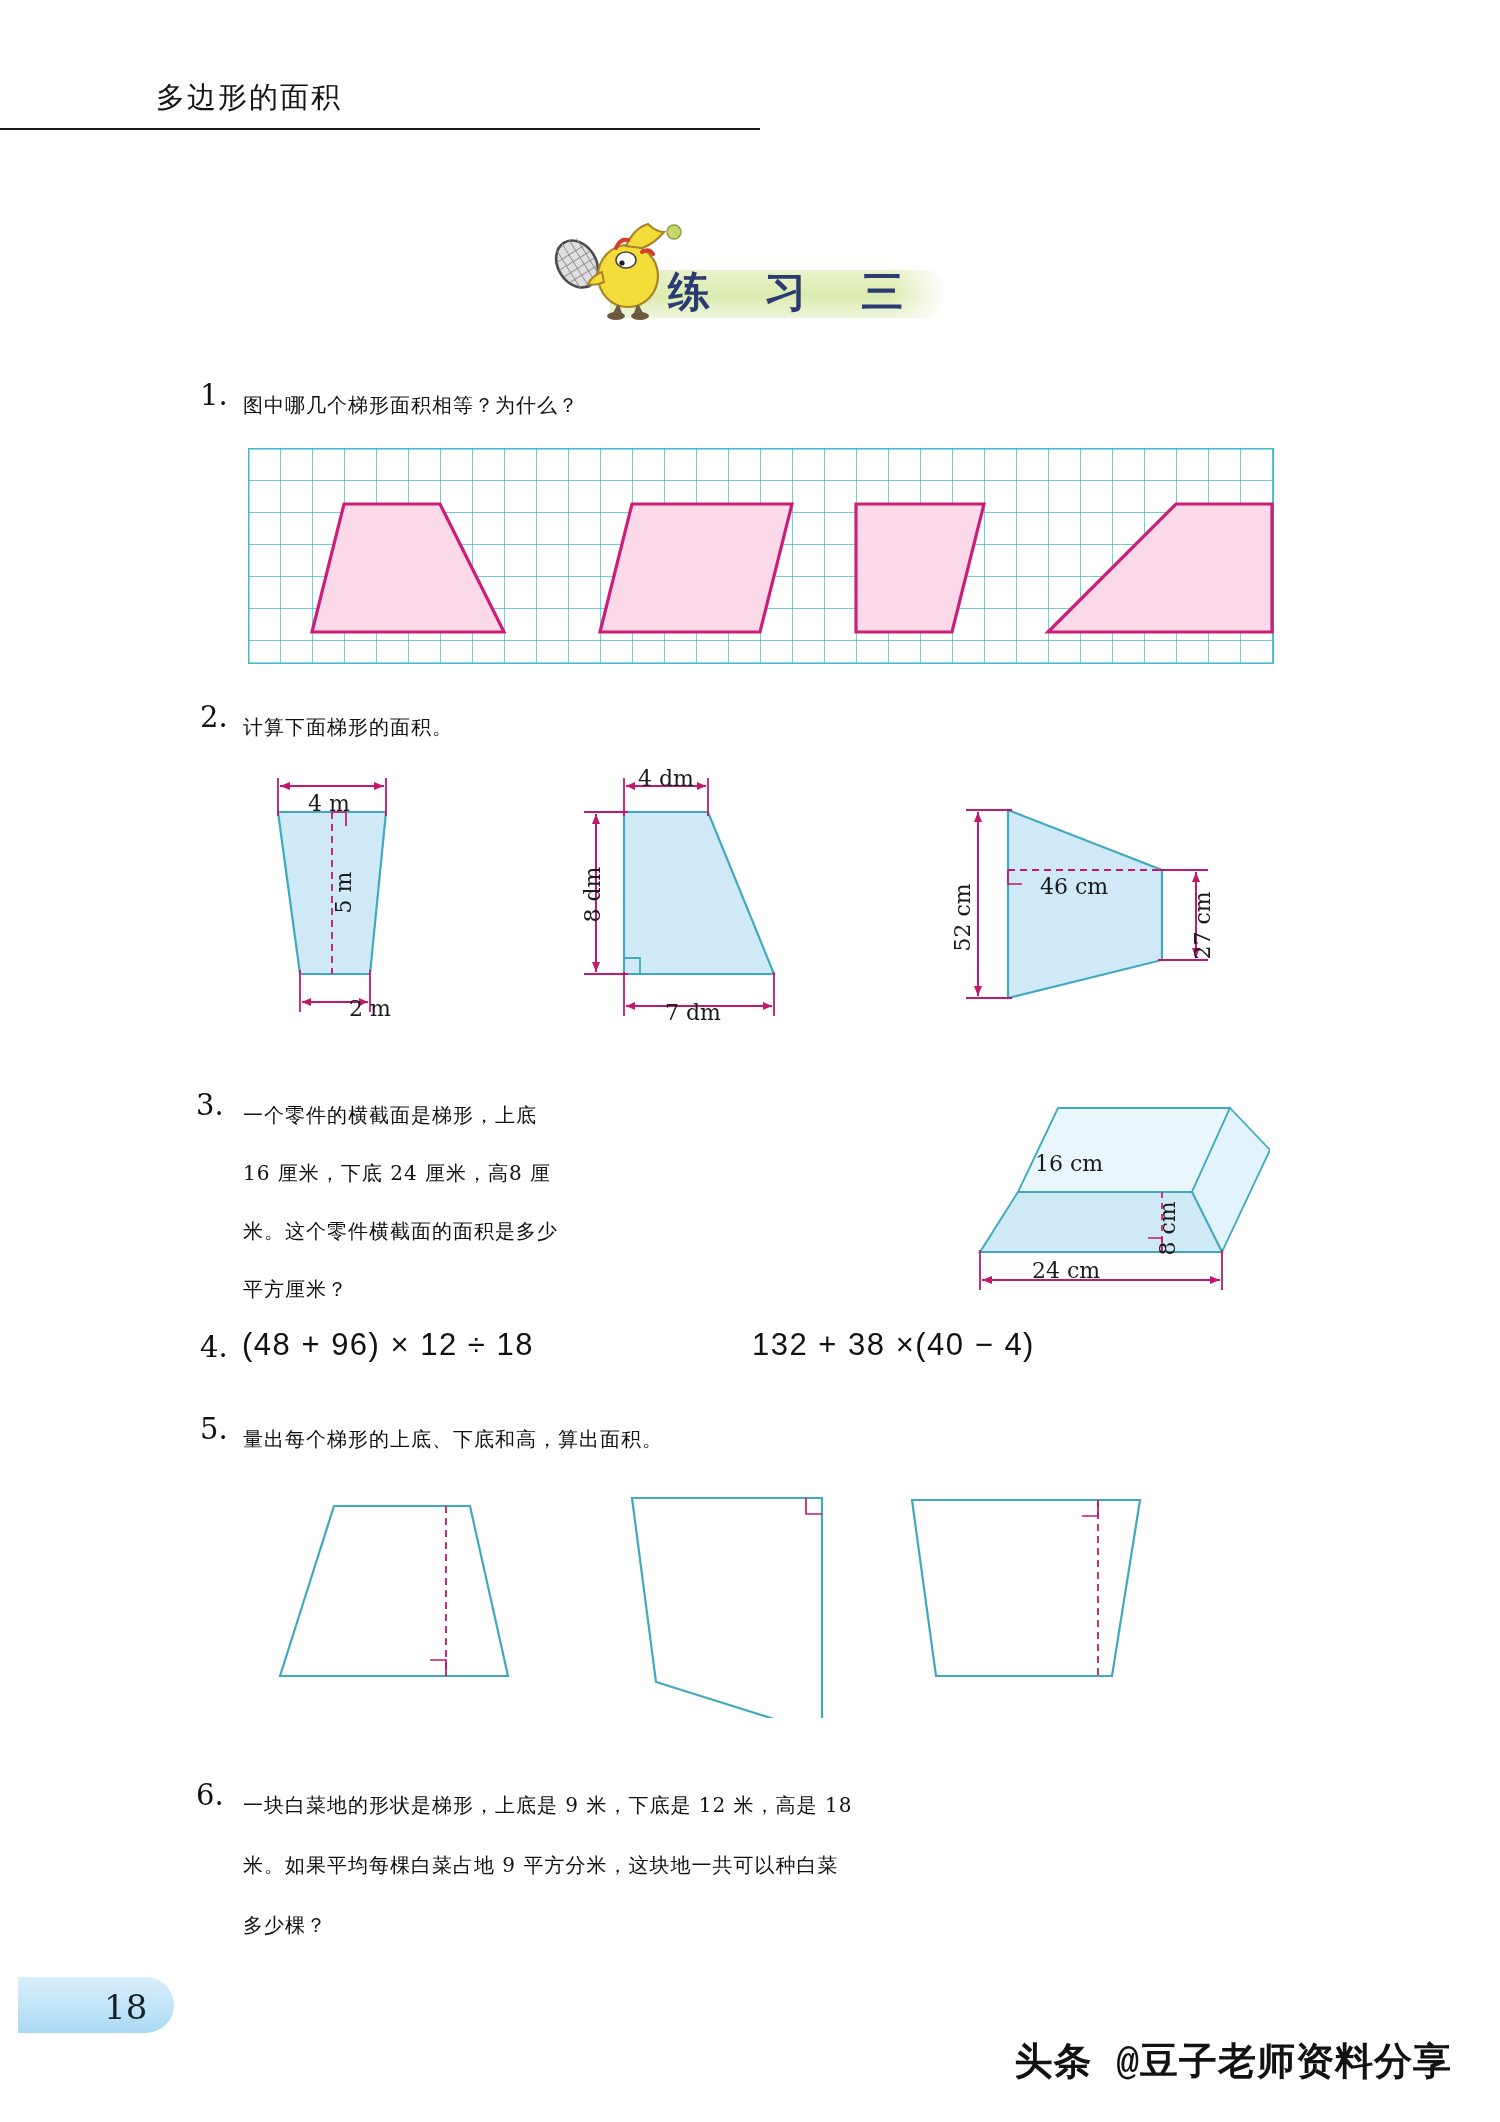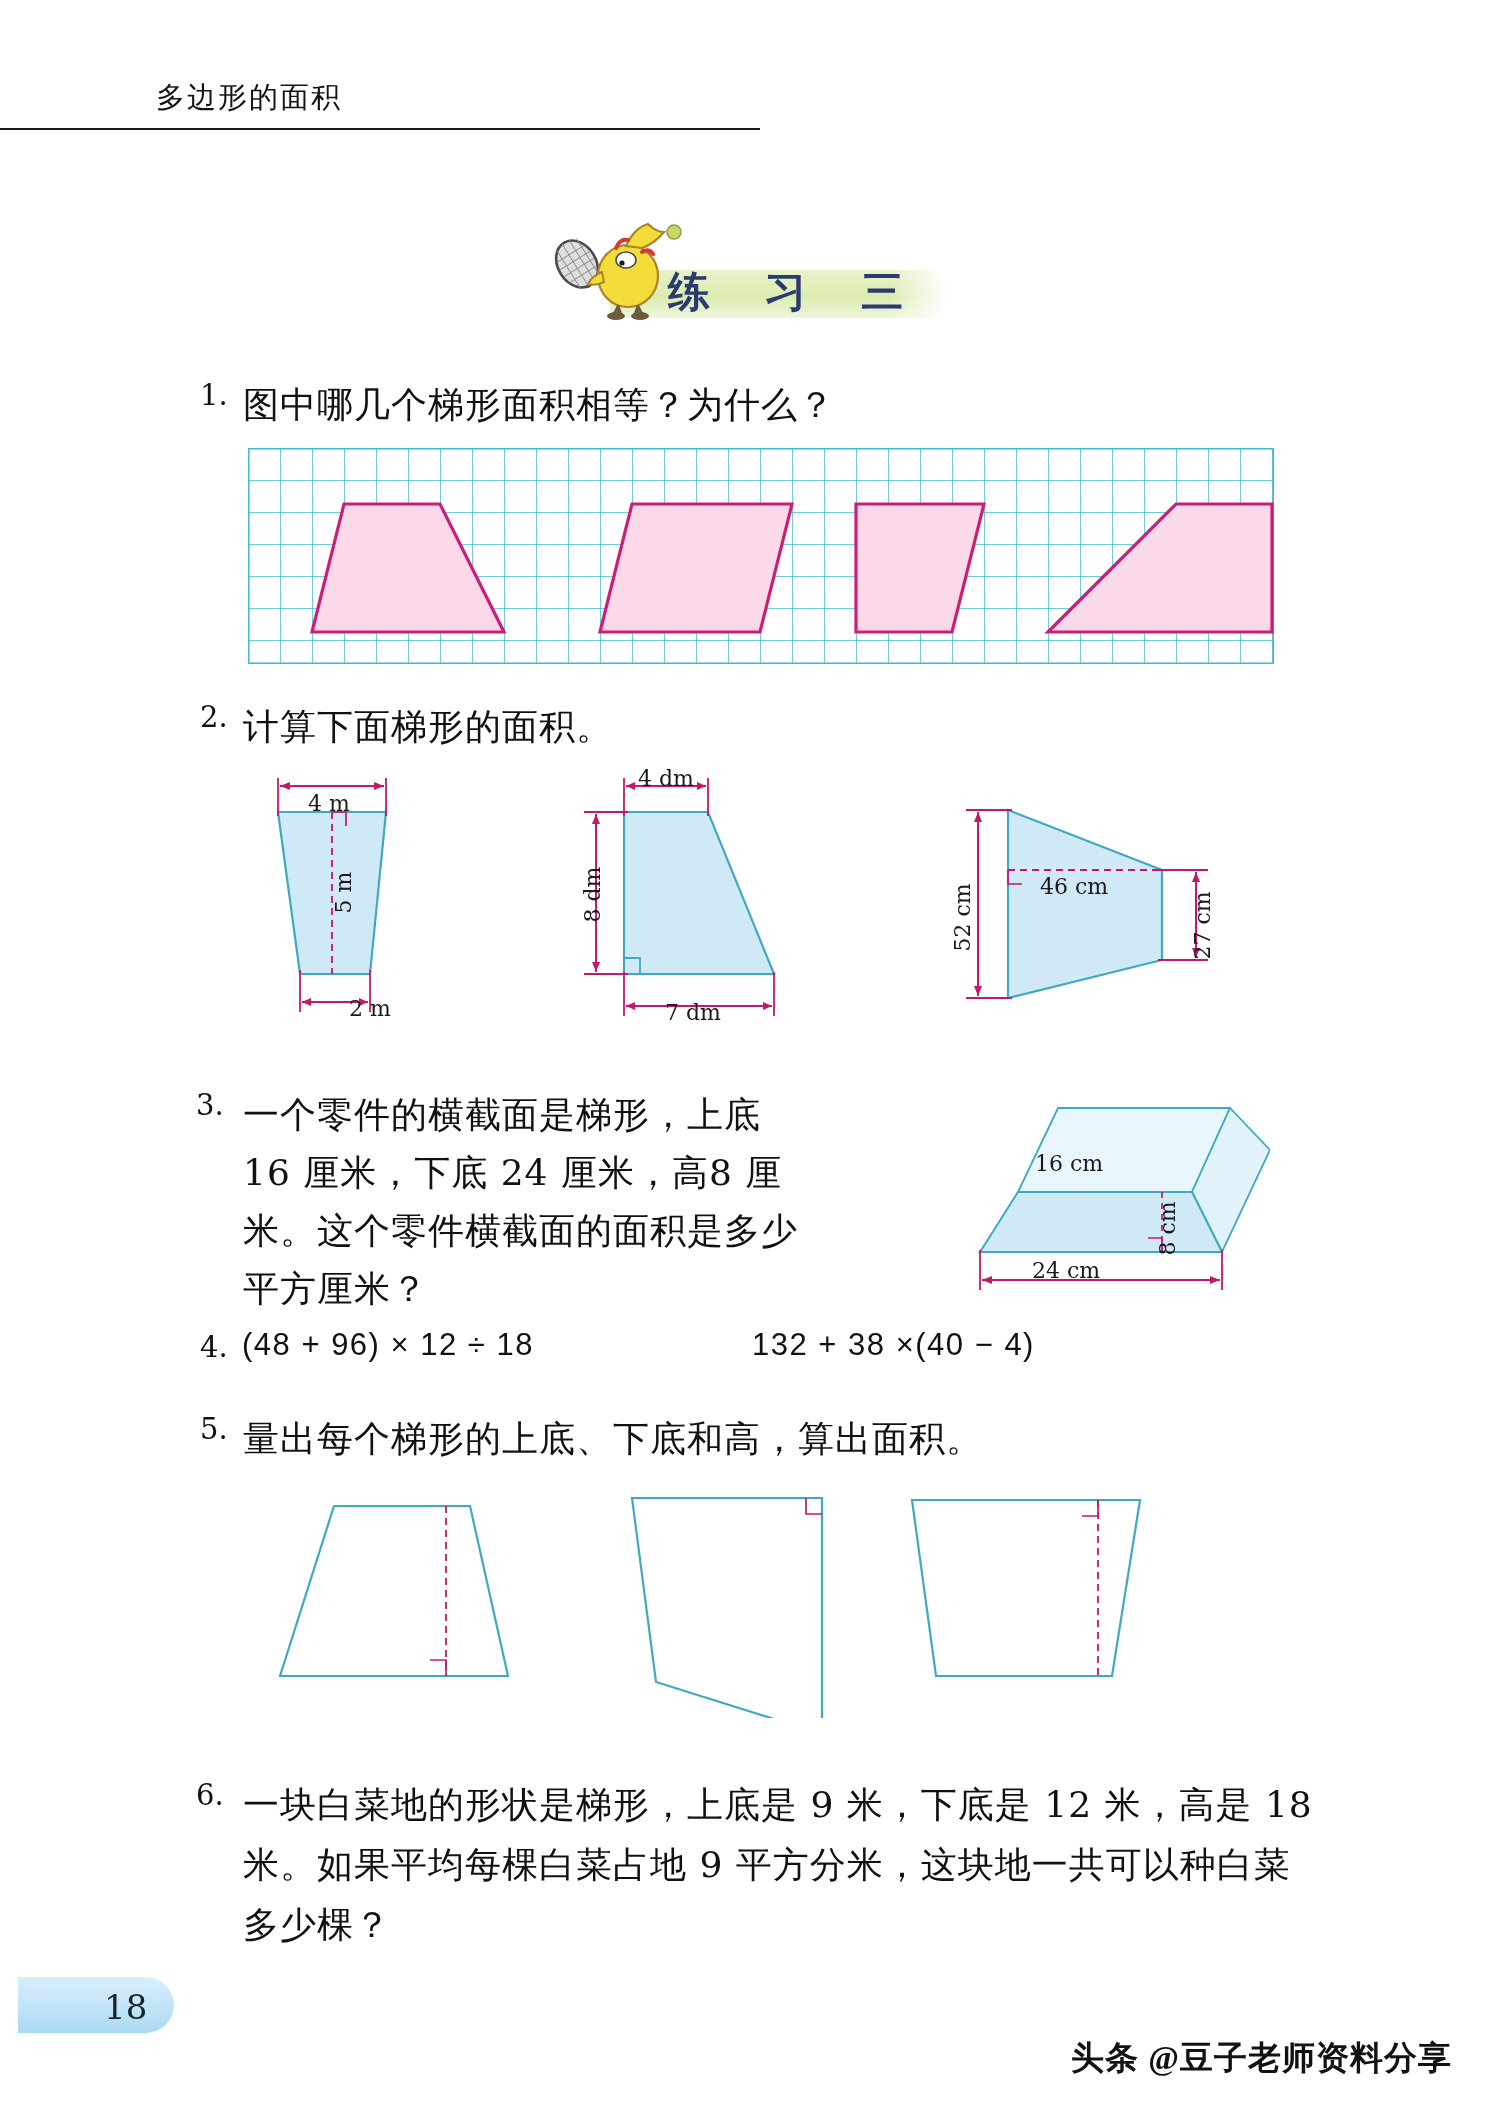--- a/index.html
+++ b/index.html
@@ -42,21 +42,21 @@
     white-space:nowrap;
   }
   .chick{position:absolute;left:0px;top:0px;width:160px;height:110px;}
 
   
   .qnum{
     position:absolute;font-size:29px;color:#111;
     font-family:"DejaVu Serif", serif;
   }
   .qtext{
-    position:absolute;font-size:36px;color:#111;line-height:54px;
+    position:absolute;font-size:20px;color:#111;line-height:54px;
     font-family:"DejaVu Serif", serif;
     letter-spacing:1px;white-space:nowrap;
   }
   .expr{
     position:absolute;font-size:31px;color:#111;
     font-family:Liberation Sans, sans-serif;
     letter-spacing:1.5px;white-space:nowrap;
   }
 
   
@@ -78,22 +78,22 @@
   }
   .pagenum{
     position:absolute;left:104px;top:1987px;
     font-size:34px;color:#16232e;
     font-family:"DejaVu Serif", serif;
   }
 
   
   .watermark{
     position:absolute;right:48px;top:2036px;
-    font-size:33px;font-weight:bold;color:#121212;
-    font-family:Liberation Serif, serif;
+    font-size:38px;font-weight:bold;color:#121212;
+    font-family:Liberation Mono, monospace;
     letter-spacing:1px;white-space:nowrap;
   }
 </style>
 </head>
 <body>
 
 <div class="page">
 
   <div class="runhead">
     <div class="runhead-label">多边形的面积</div>

